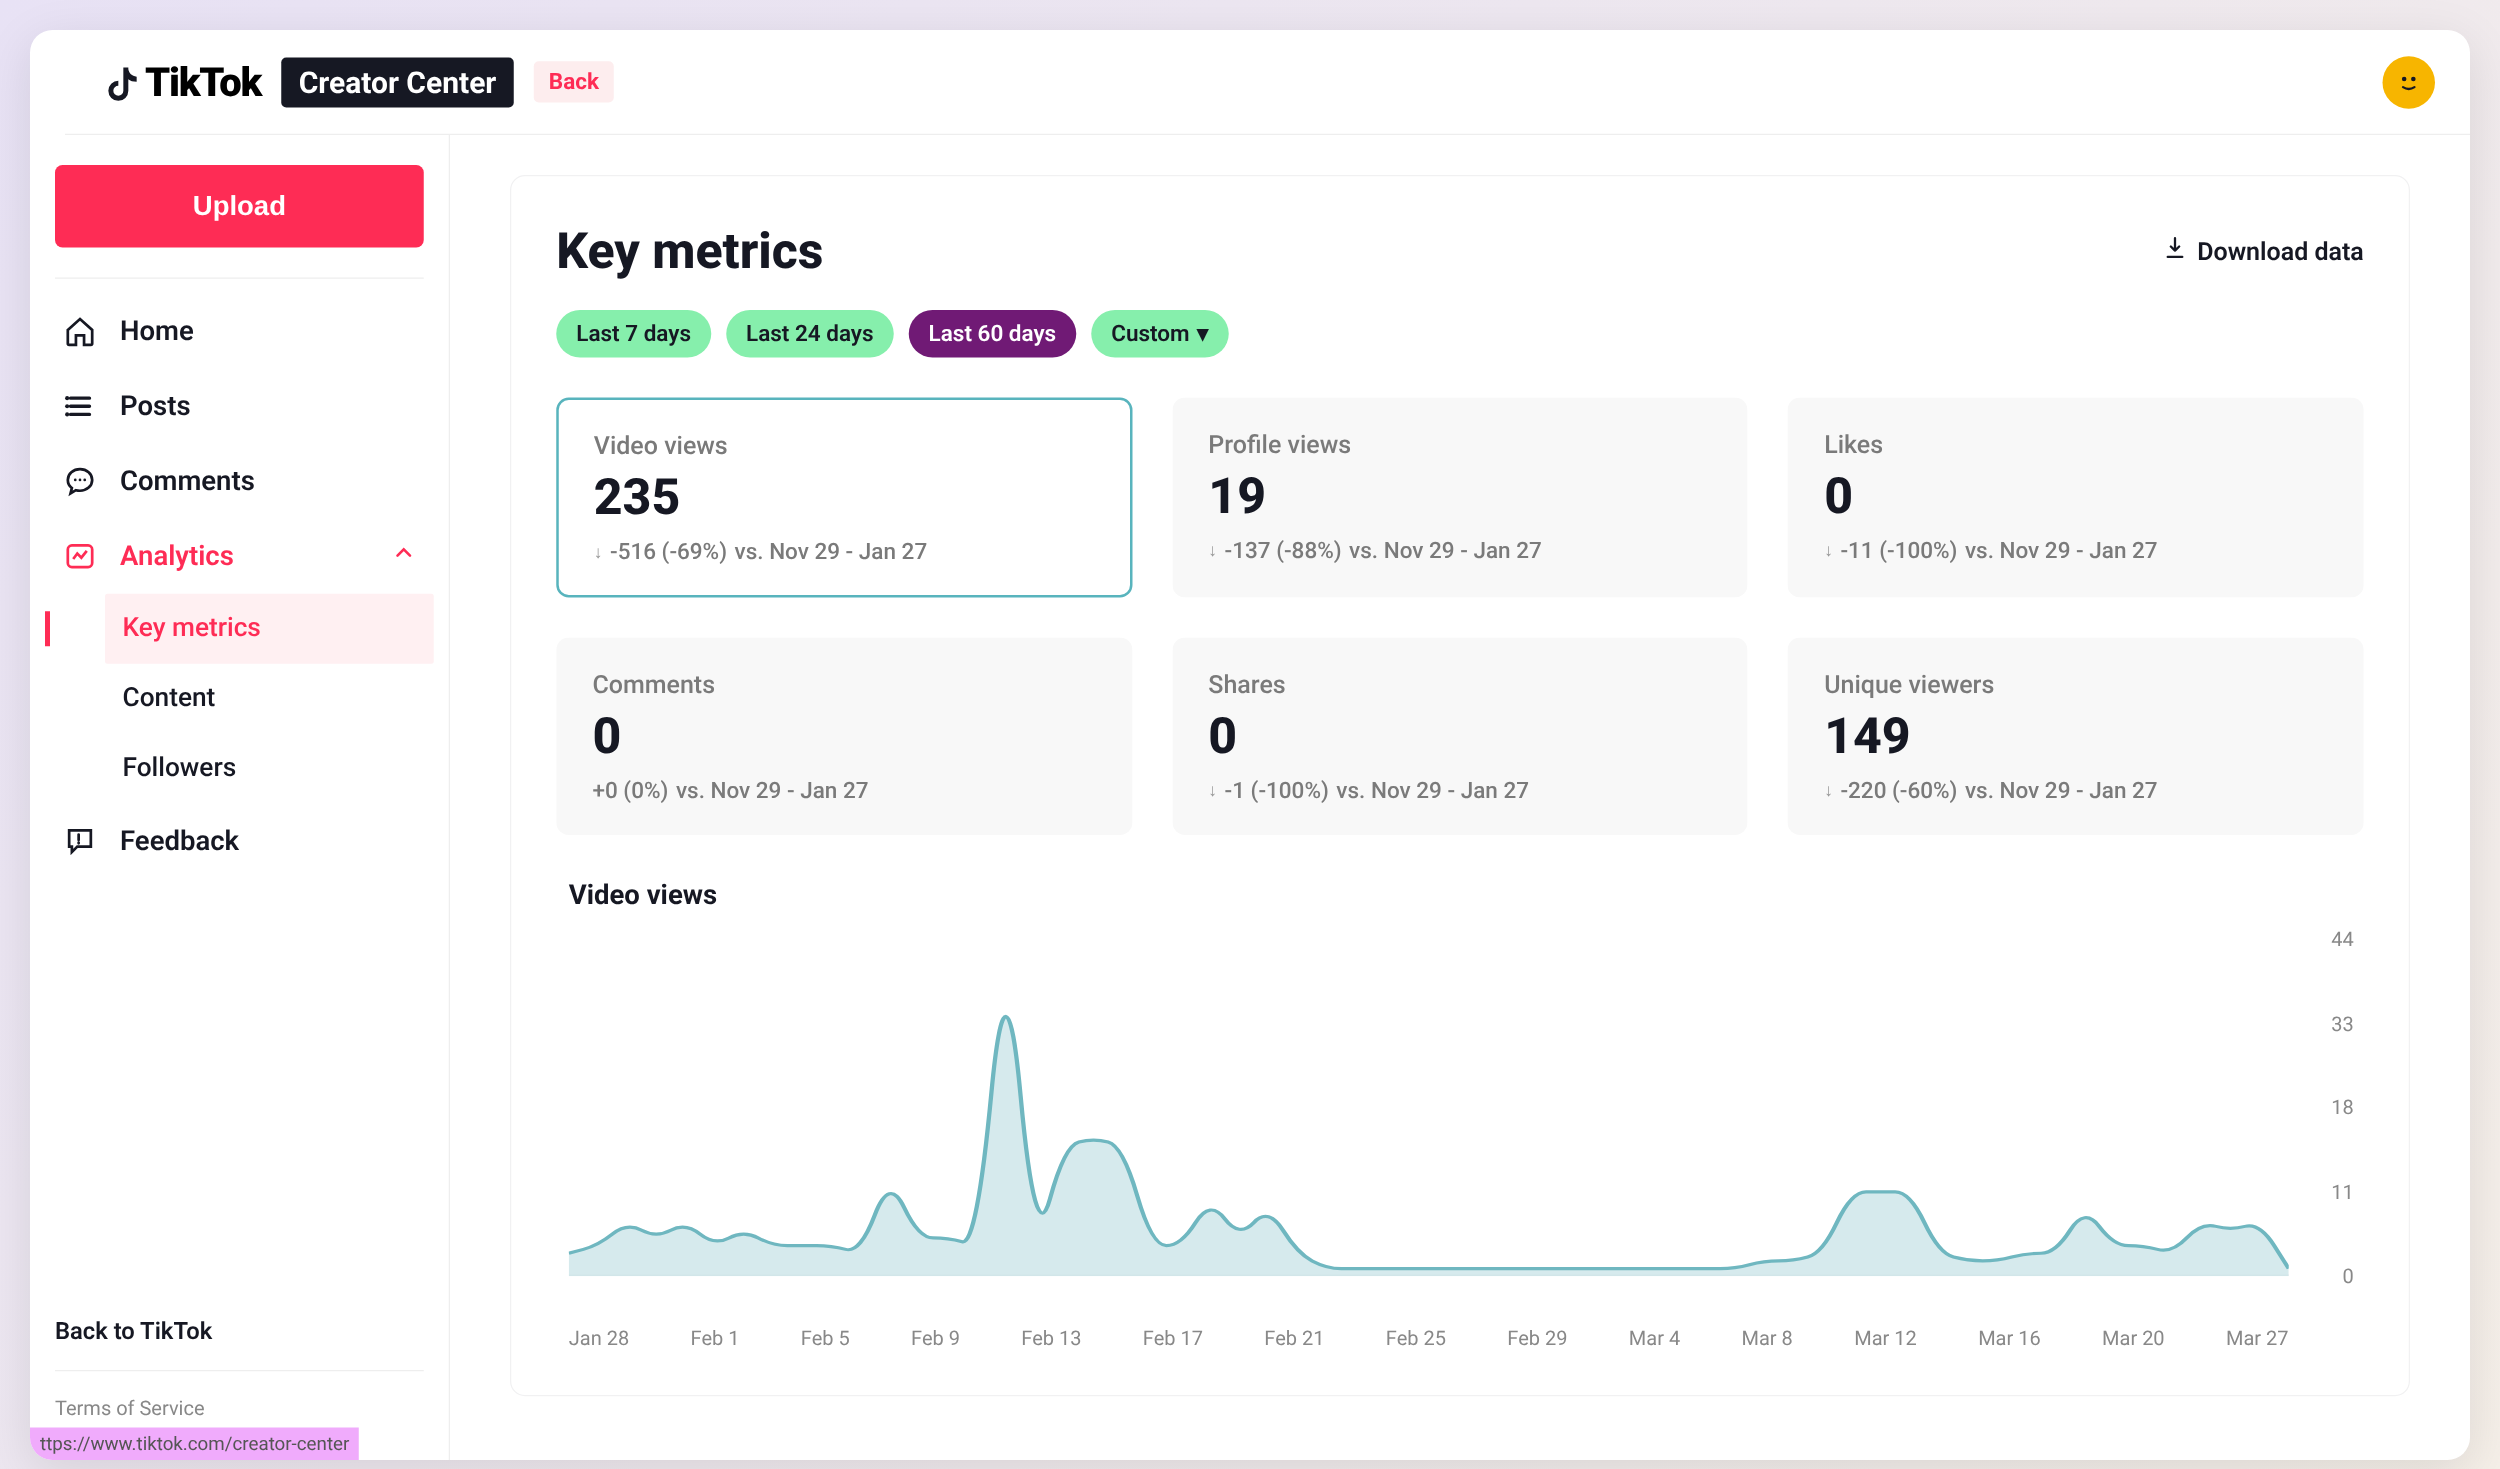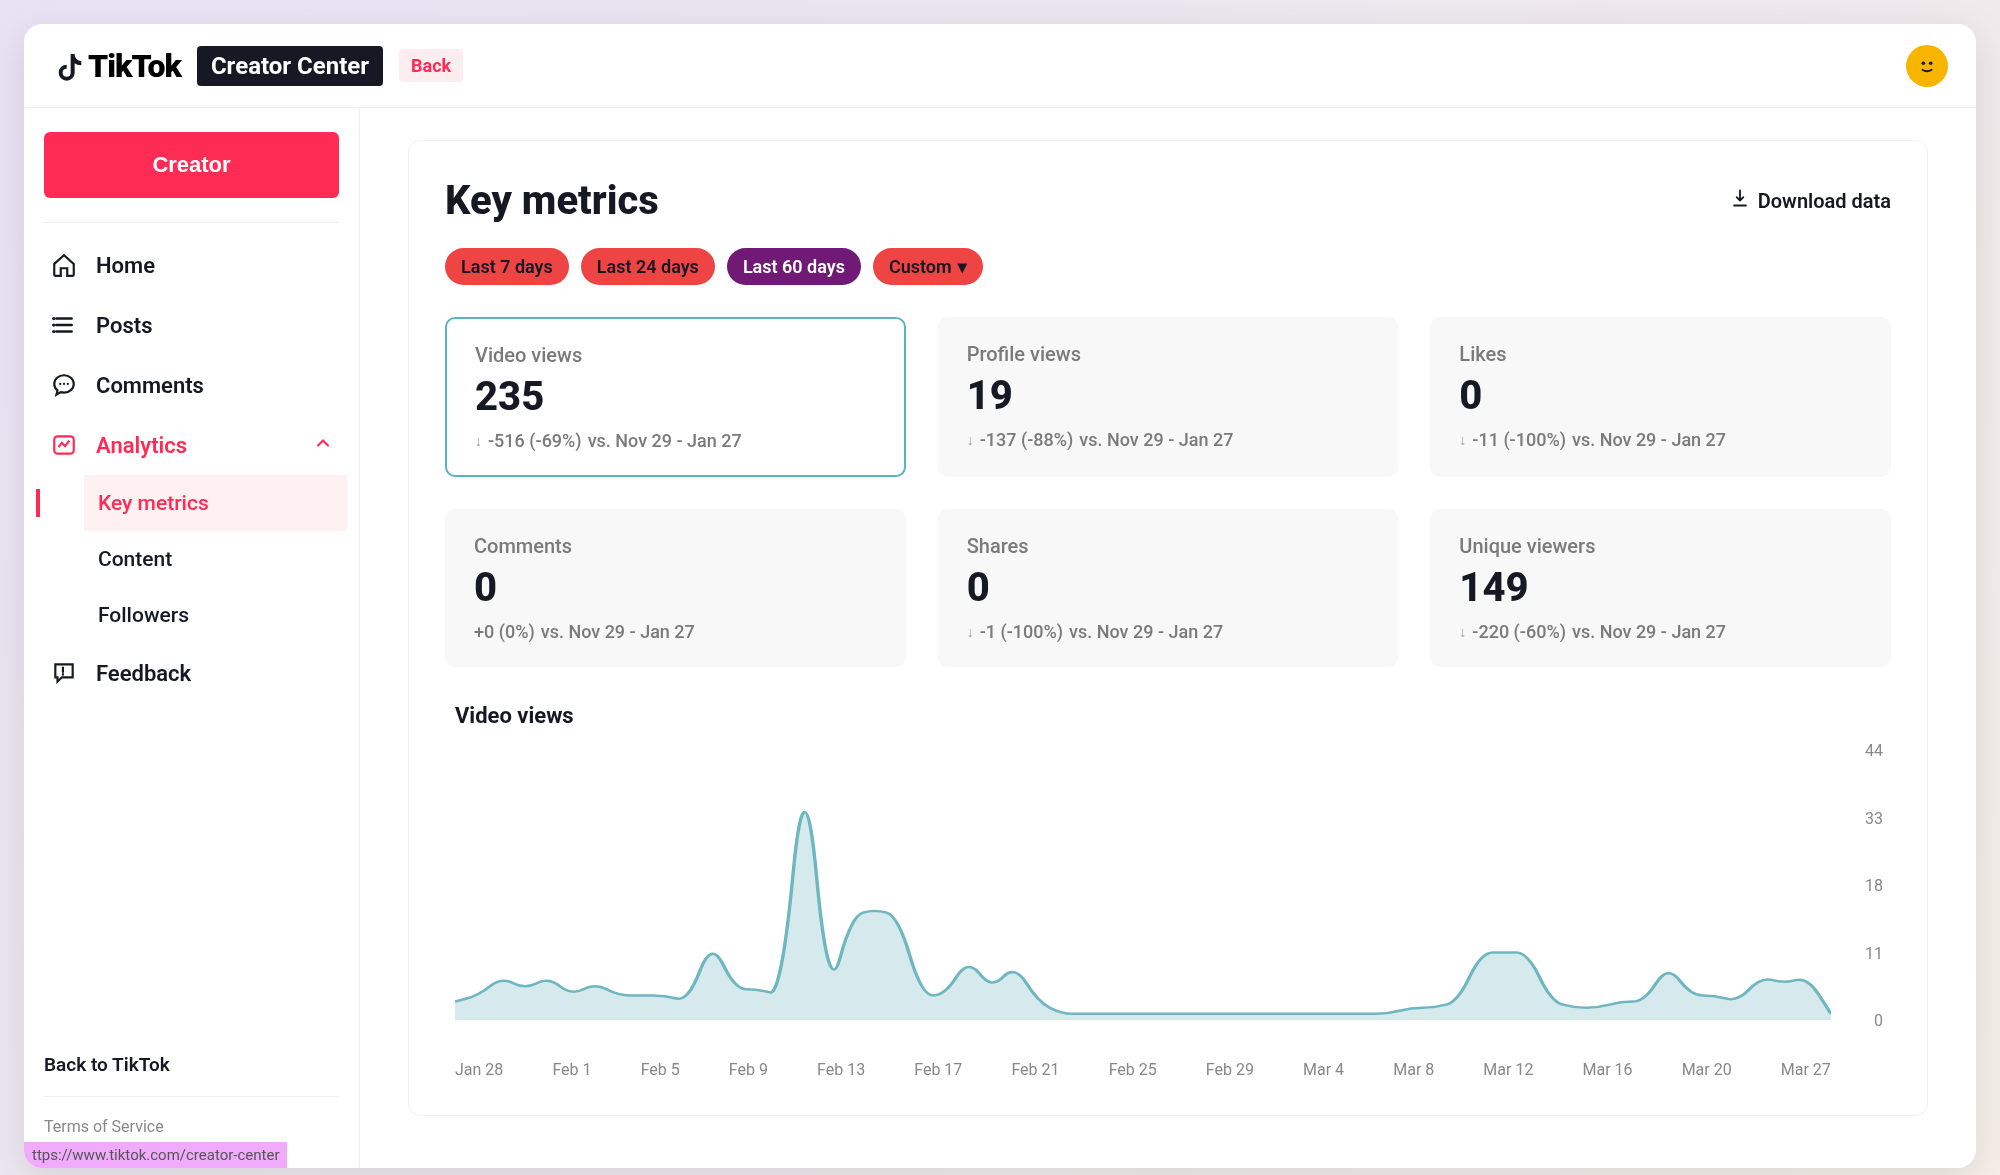--- a/index.html
+++ b/index.html
@@ -20,20 +20,21 @@
   position:relative;
 }
 
 .header {
   height:84px;
   border-bottom:1px solid #eee;
   display:flex;
   align-items:center;
   justify-content:space-between;
   padding:0 28px;
+  margin-left:28px;
 }
 .brand { display:flex; align-items:center; gap:16px; }
 .logo { display:flex; align-items:center; gap:4px; font-weight:900; font-size:32px; letter-spacing:-1px; }
 .logo-icon { width:32px; height:32px; }
 .cc-pill {
   background:#161823; color:#fff; font-weight:700; font-size:24px;
   padding:6px 14px; border-radius:4px;
 }
 .beta-pill {
   background:#fdedee; color:#fe2c55; font-weight:700; font-size:18px;
@@ -87,21 +88,21 @@
 .card {
   background:#fff; border:1px solid #f1f1f2; border-radius:12px; padding:36px;
 }
 .card-header {
   display:flex; justify-content:space-between; align-items:center; margin-bottom:24px;
 }
 .card-title { font-size:40px; font-weight:800; color:#161823; }
 .download { font-size:20px; font-weight:600; color:#161823; cursor:pointer; display:flex; align-items:center; gap:8px; }
 .range-row { display:flex; gap:12px; margin-bottom:32px; }
 .range-pill {
-  background:#ef4444; color:#161823; font-size:18px; font-weight:600;
+  background:#86efac; color:#161823; font-size:18px; font-weight:600;
   padding:8px 16px; border-radius:20px; cursor:pointer; display:flex; align-items:center; gap:6px;
 }
 .range-pill.active { background:#701a75; color:#fff; }
 .metrics-grid {
   display:grid; grid-template-columns:repeat(3, 1fr); gap:32px; margin-bottom:36px;
 }
 .metric {
   background:#f8f8f8; border-radius:10px; border:1px solid transparent;
   padding:24px 28px; cursor:pointer;
 }
@@ -142,21 +143,21 @@
           <circle cx="8" cy="9" r="2" fill="#161823"></circle>
           <circle cx="16" cy="9" r="2" fill="#161823"></circle>
           <path d="M7 16c3 2 7 2 10 0" stroke="#161823" stroke-width="2" fill="none" stroke-linecap="round"></path>
         </svg>
     </div>
   </div>
 
   <div class="body">
 
     <div class="sidebar">
-      <button class="upload-btn">Creator</button>
+      <button class="upload-btn">Upload</button>
       <hr>
 
       <div class="nav-item">
         <span class="nav-icon">
           <svg viewBox="0 0 24 24" width="26" height="26">
               <path d="M3 11l9-8 9 8v10a1 1 0 0 1-1 1h-5v-7h-6v7H4a1 1 0 0 1-1-1z" fill="none" stroke="#161823" stroke-width="2"></path>
             </svg>
         </span>
         <span>Home</span>
       </div>

